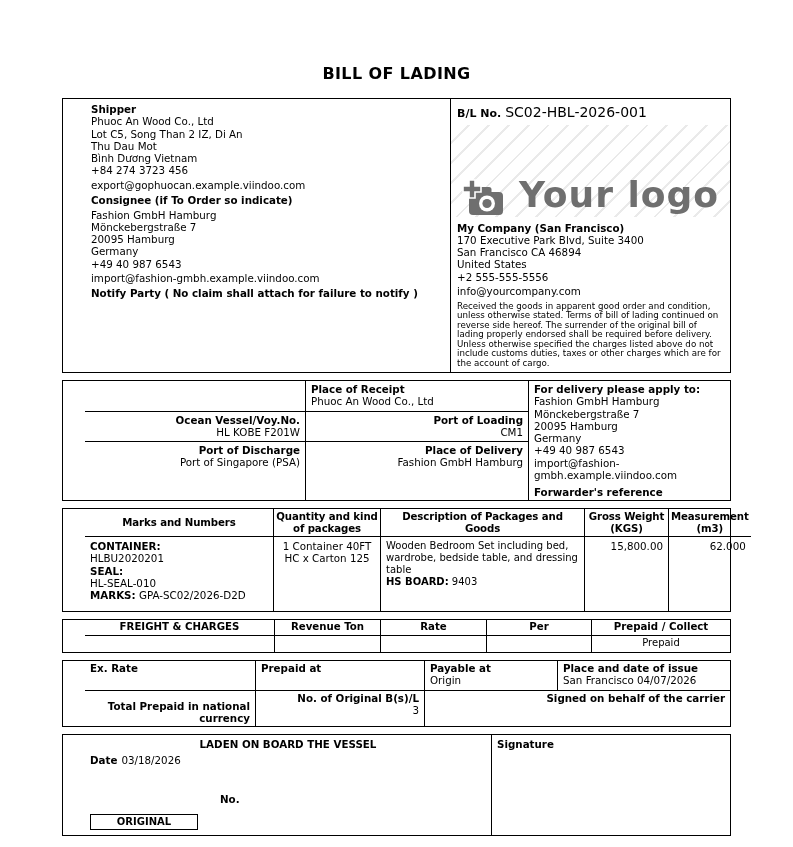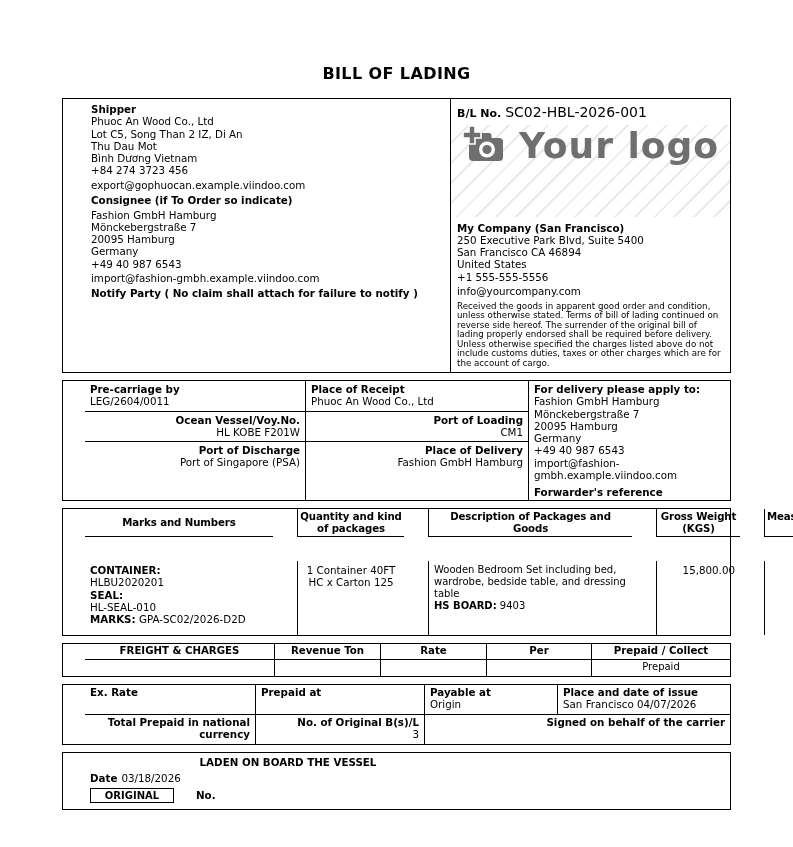--- a/index.html
+++ b/index.html
@@ -20,58 +20,58 @@
   
   .b1 { display: flex; min-height: 258px; }
   .b1-left { width: 366px; border-right: 1.4px solid #000; padding: 4px 6px; }
   .b1-right { flex: 1; display: flex; flex-direction: column; }
   .bl-row { padding: 5px 6px 2px; }
   .bl-label { font-weight: bold; font-size: 11px; }
   .bl-value { font-size: 14px; margin-left: 4px; }
   .logo-area {
     height: 92px; margin-top: 2px;
     background: repeating-linear-gradient(135deg, #ffffff 0 12px, #eaeaea 12px 14px);
-    display: flex; align-items: flex-start; justify-content: center; gap: 13px;
+    display: flex; align-items: flex-end; justify-content: center; gap: 13px;
   }
   .logo-text { font-size: 36px; font-weight: 600; color: #6f6f6f; letter-spacing: 1px; }
   .company-block { padding: 5px 6px 0; }
   .terms { padding: 4px 6px 4px; font-size: 8.7px; line-height: 1.09; }
 
   
   .b2 { display: grid; grid-template-columns: 220px 223px 1fr; grid-template-rows: 30px 30px 59px; }
   .cell { padding: 2px 5px; overflow: hidden; }
 
   
-  .b3 { display: grid; grid-template-columns: 188px 107px 204px 84px 1fr; grid-template-rows: 28px minmax(74px, auto); gap: 24px; }
+  .b3 { display: grid; grid-template-columns: 188px 107px 204px 84px 1fr; grid-template-rows: 28px minmax(74px, auto); }
   .b3 .h { font-weight: bold; font-size: 10.2px; letter-spacing: -0.1px; text-align: center;
            display: flex; align-items: center; justify-content: center;
            border-bottom: 1.4px solid #000; line-height: 1.12; padding: 1px 2px; }
   .b3 .c { padding: 3px 5px; }
   .t-center { text-align: center; }
   .t-right { text-align: right; }
   .desc { font-size: 10px; }
 
   
   .b4 { display: grid; grid-template-columns: 189px 106px 106px 105px 1fr; grid-template-rows: 16px 16px; }
   .b4 .h { font-weight: bold; font-size: 10.2px; text-align: center; line-height: 14px; border-bottom: 1.4px solid #000; }
   .b4 .v { text-align: center; font-size: 10px; line-height: 14px; }
 
   
   .b5 { display: grid; grid-template-columns: 170px 169px 133px 1fr; grid-template-rows: 29px minmax(30px, auto); }
   .b5 .cell { line-height: 1.16; }
-  .wrap-label { line-height: 1.12; }
+  .wrap-label { line-height: 1.12; margin-top: 8px; }
 
   
   .b6 { display: grid; grid-template-columns: 406px 1fr; min-height: 58px; margin-bottom: 0; }
   .b6-left { padding: 3px 5px 5px; }
   .laden-title { text-align: center; font-weight: bold; }
   .date-row { margin-top: 4px; }
   .date-value { margin-left: 4px; }
   .orig-row { margin-top: 3px; display: flex; align-items: center; }
-  .orig-box { border: 1.6px solid #000; font-weight: bold; width: 84px; text-align: center; padding: 1px 0; font-size: 10px; }
+  .orig-box { border: 1.6px solid #000; font-weight: bold; width: 108px; text-align: center; padding: 1px 0; font-size: 10px; margin-top: 44px; }
   .no-label { font-weight: bold; margin-left: 22px; }
   .b6-right { border-left: 1.4px solid #000; padding: 3px 5px; }
 </style>
 </head>
 <body>
 
 <div class="page">
 
   <div class="doc-title">BILL OF LADING</div>
 
@@ -102,35 +102,31 @@
           <rect x="7" y="13" width="34" height="23" rx="4" fill="#6f6f6f"></rect>
           <path d="M17 8 h10 a2.5 2.5 0 0 1 2.5 2.5 V15 h-15 v-4.5 A2.5 2.5 0 0 1 17 8 z" fill="#6f6f6f"></path>
           <circle cx="25" cy="24.5" r="8" fill="#ffffff"></circle>
           <circle cx="25" cy="24.5" r="4.6" fill="#6f6f6f"></circle>
           <path d="M7 1h6v6h6v6h-6v6H7v-6H1V7h6z" fill="#6f6f6f" stroke="#ffffff" stroke-width="1.6"></path>
         </svg>
         <span class="logo-text">Your logo</span>
       </div>
       <div class="company-block">
         <div class="bold">My Company (San Francisco)</div>
-        <div>250 Executive Park Blvd, Suite 5400</div>
+        <div>170 Executive Park Blvd, Suite 3400</div>
         <div>San Francisco CA 46894</div>
         <div>United States</div>
-        <div>+1 555-555-5556</div>
+        <div>+2 555-555-5556</div>
         <div class="gap">info@yourcompany.com</div>
       </div>
       <div class="terms">Received the goods in apparent good order and condition, unless otherwise stated. Terms of bill of lading continued on reverse side hereof. The surrender of the original bill of lading properly endorsed shall be required before delivery. Unless otherwise specified the charges listed above do not include customs duties, taxes or other charges which are for the account of cargo.</div>
     </div>
   </div>
 
   <div class="box b2">
-    <div class="cell" style="grid-column:1;grid-row:1">
-      <div class="bold">Pre-carriage by</div>
-      <div>LEG/2604/0011</div>
-    </div>
     <div class="cell bL" style="grid-column:2;grid-row:1">
       <div class="bold">Place of Receipt</div>
       <div>Phuoc An Wood Co., Ltd</div>
     </div>
     <div class="cell bL" style="grid-column:3;grid-row:1/4">
       <div class="bold">For delivery please apply to:</div>
       <div>Fashion GmbH Hamburg</div>
       <div>Mönckebergstraße 7</div>
       <div>20095 Hamburg</div>
       <div>Germany</div>
@@ -224,15 +220,18 @@
     <div class="b6-left">
       <div class="laden-title">LADEN ON BOARD THE VESSEL</div>
       <div class="date-row">
         <span class="bold">Date</span><span class="date-value">03/18/2026</span>
       </div>
       <div class="orig-row">
         <span class="orig-box">ORIGINAL</span>
         <span class="no-label">No.</span>
       </div>
     </div>
+    <div class="b6-right">
+      <div class="bold">Signature</div>
+    </div>
   </div>
 
 </div>
 
 </body></html>

